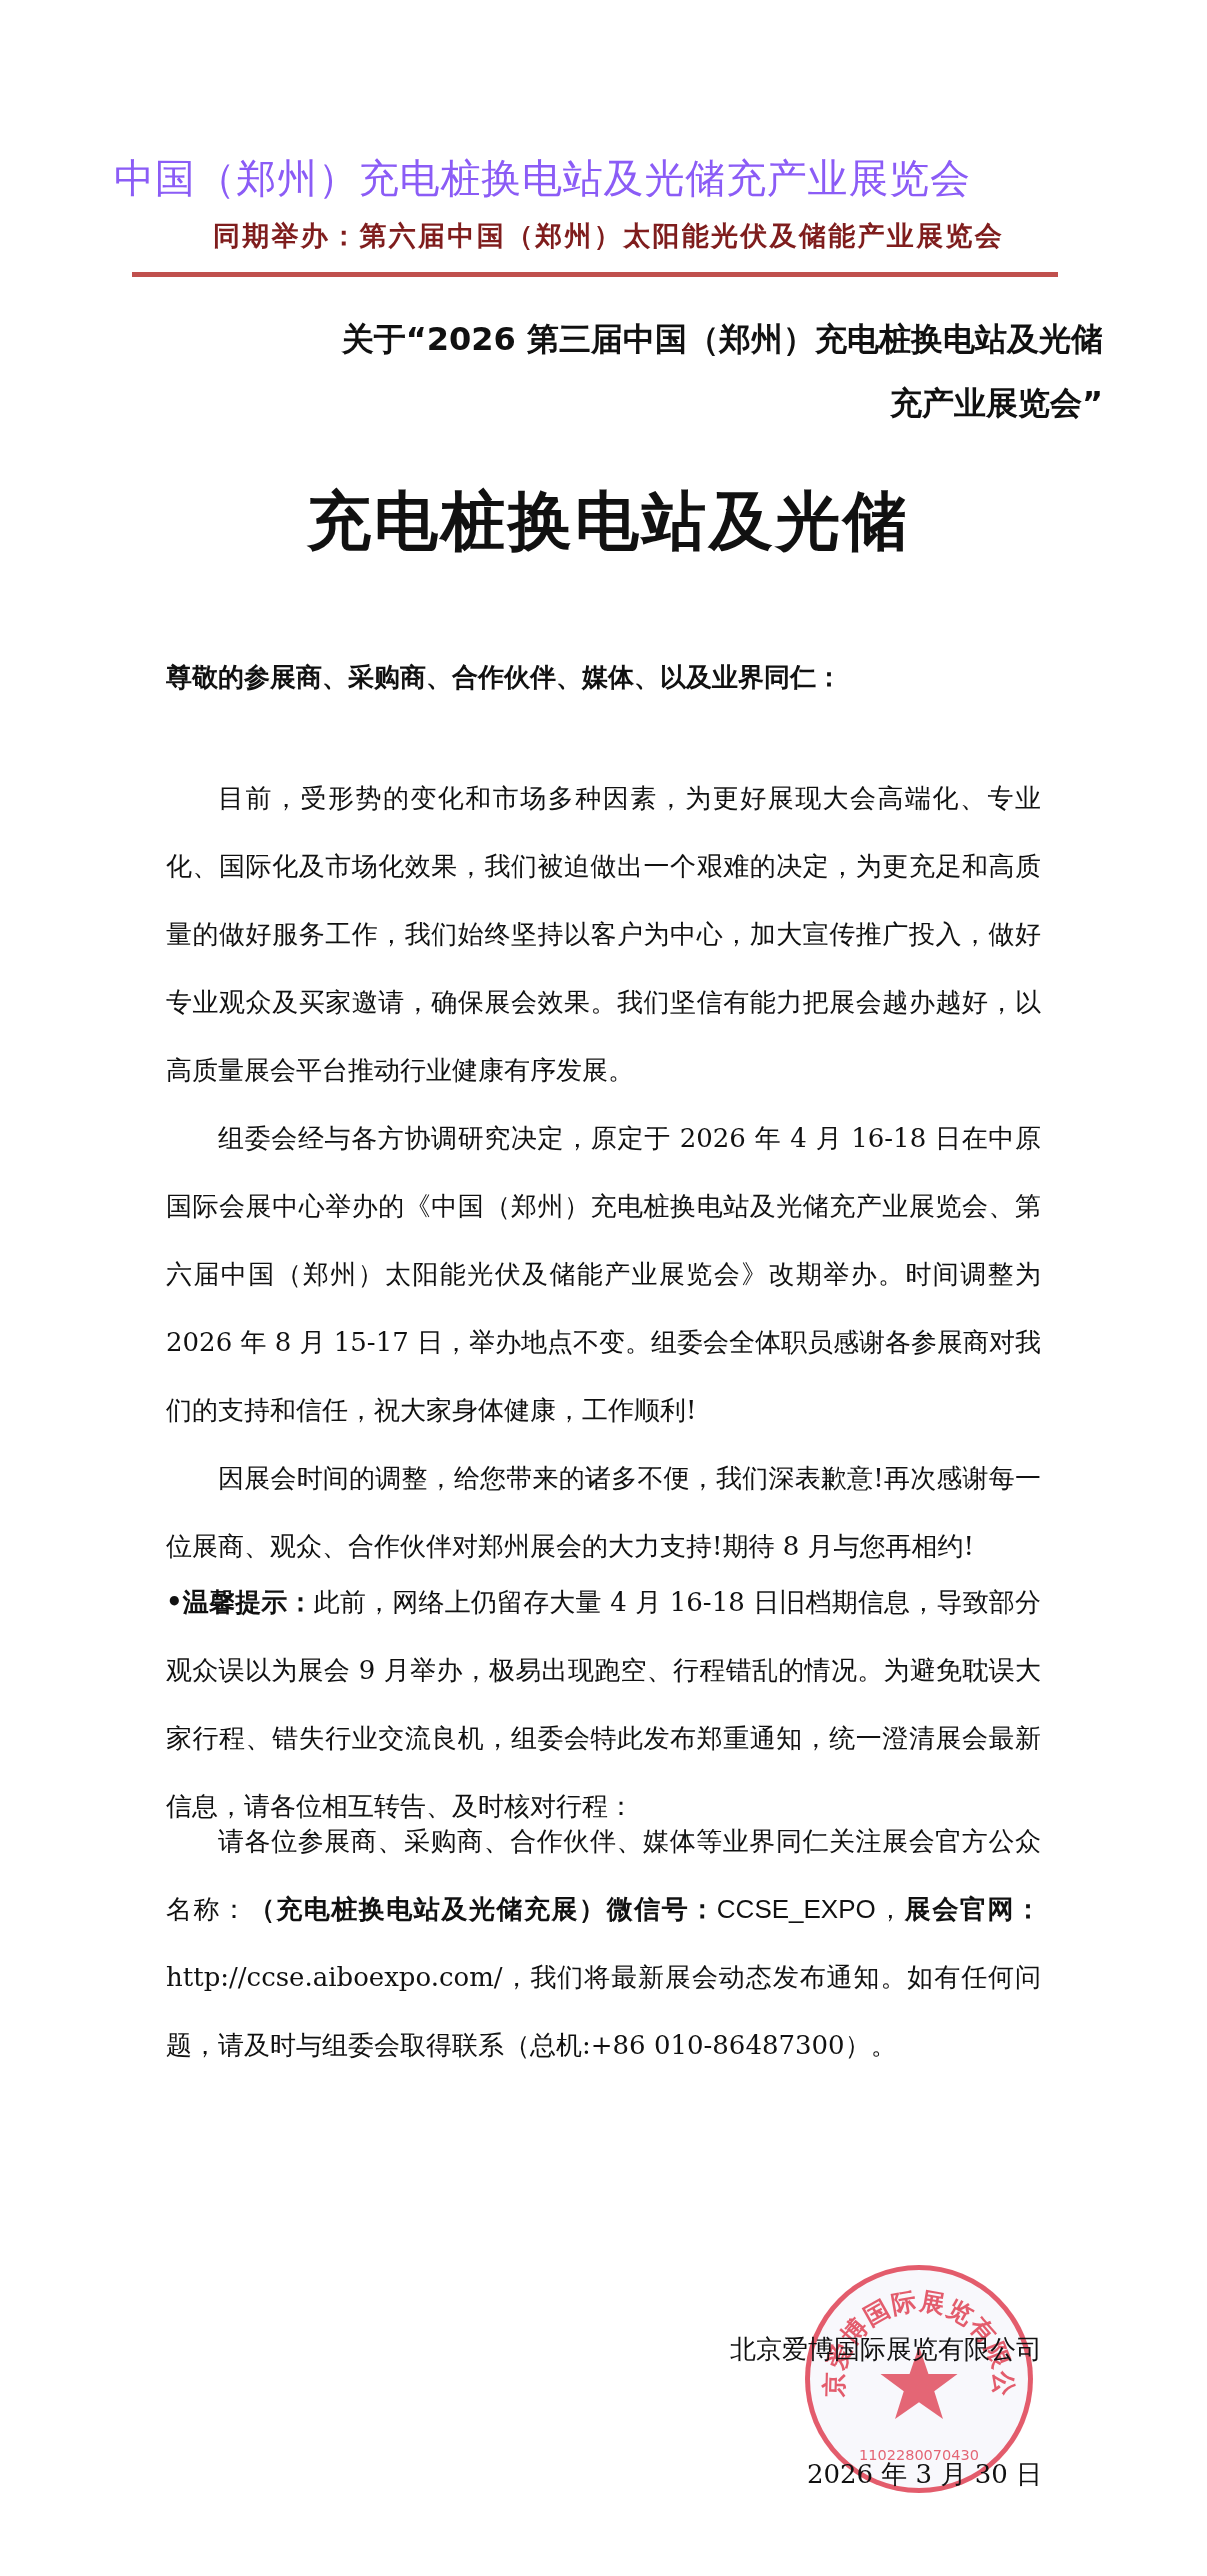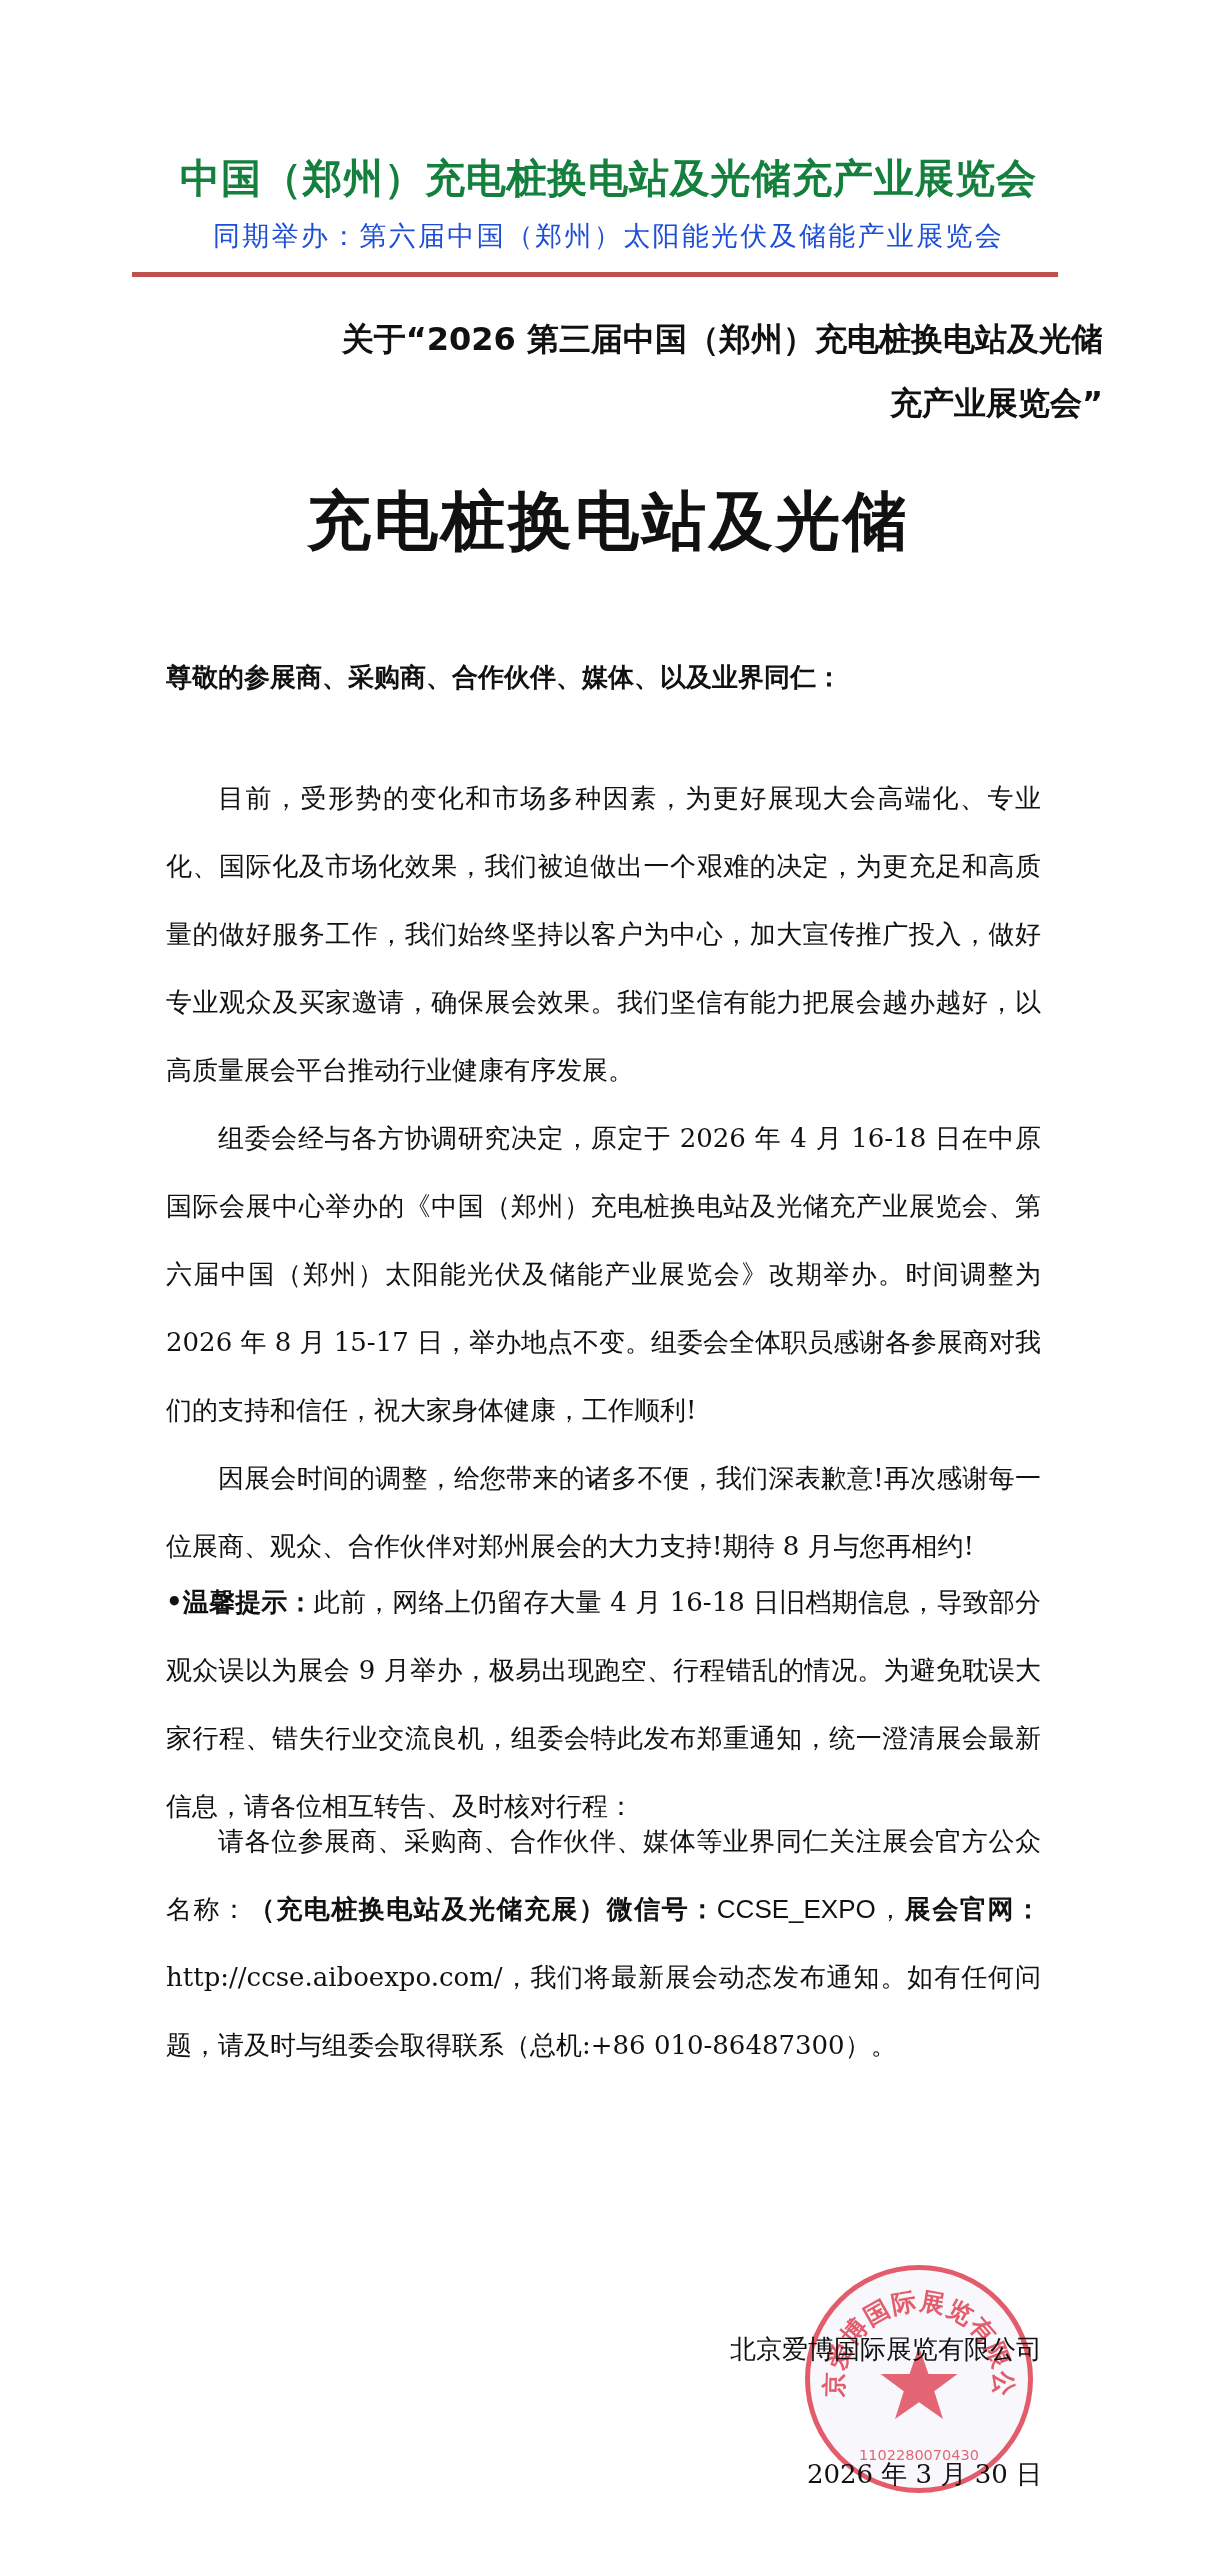--- a/index.html
+++ b/index.html
@@ -1,24 +1,24 @@
 <!DOCTYPE html>
 <html style="font-size:12px"><head>
   <meta charset="utf-8">
   <style>
     html, body { margin: 0; padding: 0; background: #ffffff; }
     body { width: 1208px; height: 2576px; position: relative; overflow: hidden;
            font-family: "DejaVu Serif", "Liberation Serif", serif; color: #111; }
     .page { position: absolute; left: 0; top: 0; width: 1208px; height: 2576px; }
 
-    .hdr-title { position: absolute; left: 114px; width: 989px; top: 152px; text-align: center;
-                 color: #15803d; font-size: 40px; letter-spacing: 0.8px;
-                 font-family: "DejaVu Sans", "Liberation Sans", sans-serif; line-height: 53px; font-weight: bold; }
+    .hdr-title { position: absolute; left: 114px; width: 989px; top: 152px; 
+                 color: #8b5cf6; font-size: 40px; letter-spacing: 0.8px;
+                 font-family: "DejaVu Sans", "Liberation Sans", sans-serif; line-height: 53px; }
     .hdr-sub { position: absolute; left: 114px; width: 989px; top: 217px; text-align: center;
-               color: #1d4ed8; font-size: 27px; letter-spacing: 2.3px; font-weight: normal;
+               color: #7f1d1d; font-size: 27px; letter-spacing: 2.3px; font-weight: bold;
                font-family: "DejaVu Sans", "Liberation Sans", sans-serif; line-height: 38px; }
     .hdr-rule { position: absolute; left: 132px; top: 272px; width: 926px; height: 4.6px; background: #c0504d; }
 
     .about { position: absolute; left: 114px; width: 989px; text-align: right; font-size: 32px;
              font-family: "DejaVu Sans", "Liberation Sans", sans-serif; font-weight: bold; line-height: 46px; }
     .about.l1 { top: 316px; }
     .about.l2 { top: 380px; }
     .main-title { position: absolute; left: 114px; width: 989px; top: 479px; text-align: center;
                   font-size: 64px; font-weight: bold; letter-spacing: 3px;
                   font-family: "DejaVu Sans", "Liberation Sans", sans-serif; line-height: 84px; }

